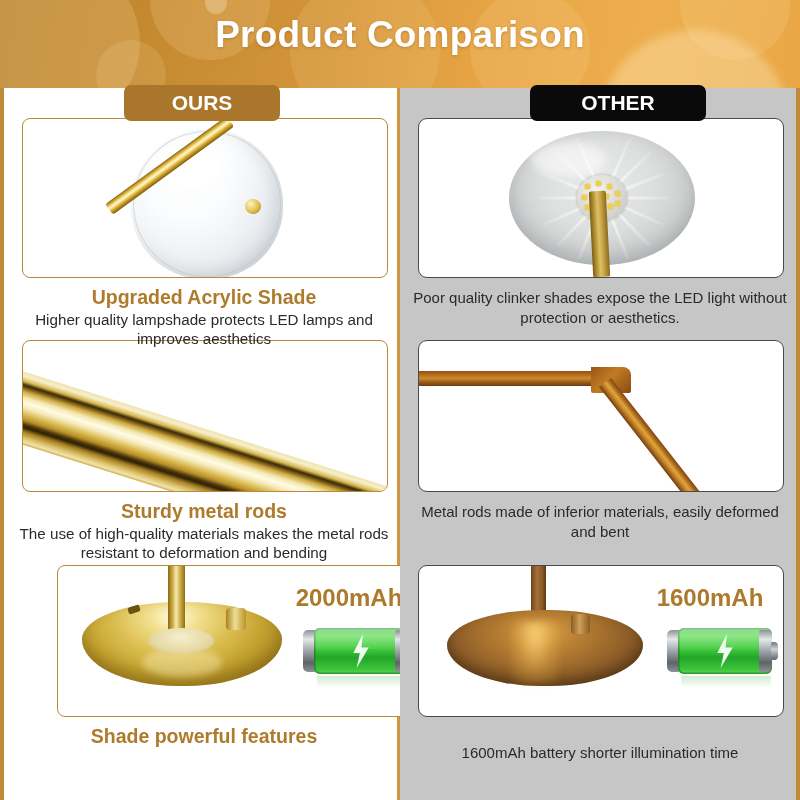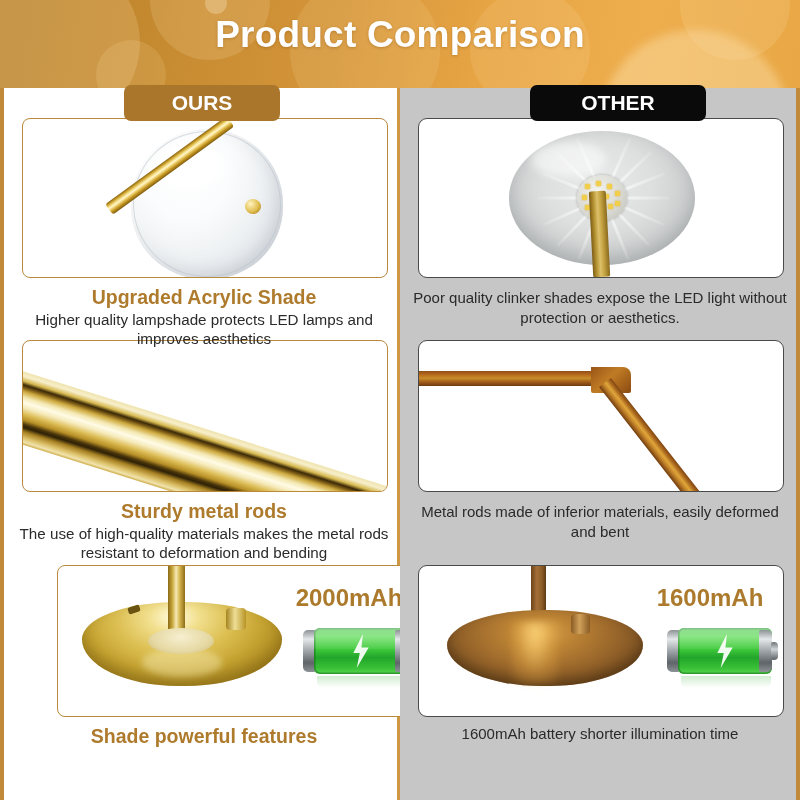--- a/index.html
+++ b/index.html
@@ -389,17 +389,17 @@
           <div class="batt-cap cap-l"></div>
           <div class="batt-body">
             <div class="batt-gloss"></div>
           </div>
           <div class="bolt"></div>
           <div class="batt-cap cap-r"></div>
           <div class="cap-nub"></div>
           <div class="batt-refl"></div>
         </div>
       </div>
-      <div class="body-txt-r" style="top:159px">1600mAh battery shorter illumination time</div>
+      <div class="body-txt-r" style="top:178px">1600mAh battery shorter illumination time</div>
     </div>
   </div>
 
 </div>
 
 </body></html>

